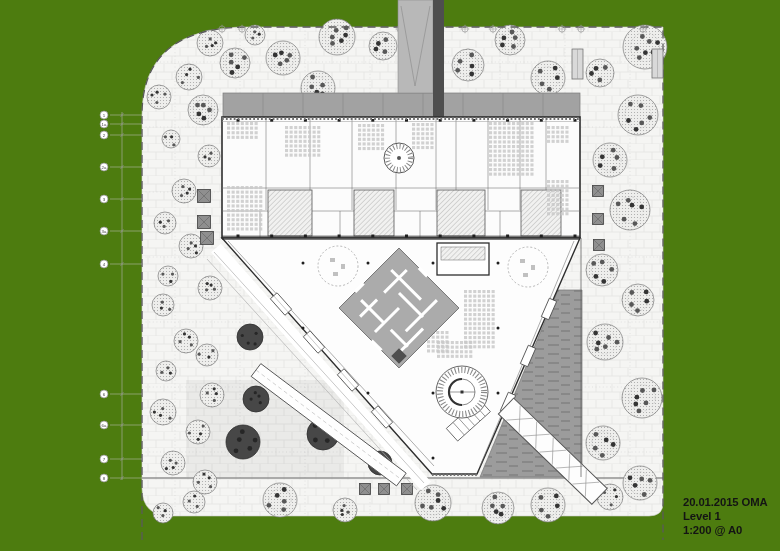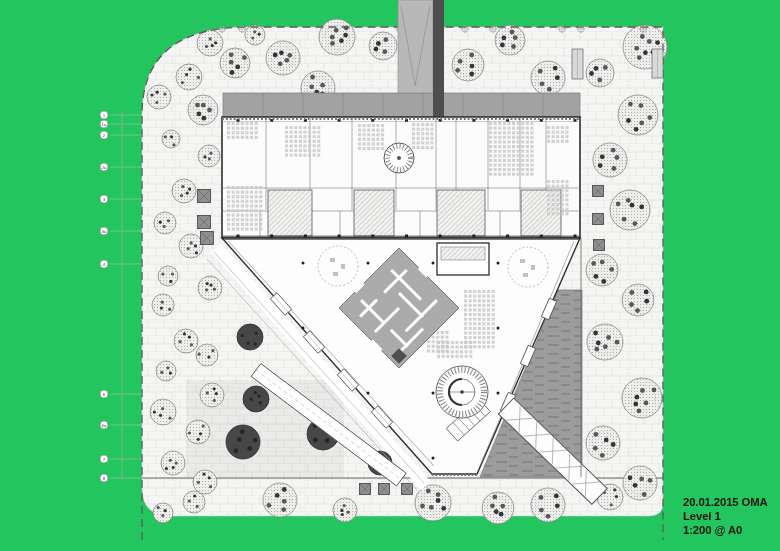--- a/index.html
+++ b/index.html
@@ -1,16 +1,16 @@
 <!DOCTYPE html>
 <html><head>
 <meta charset="utf-8">
 <style>
   html,body{margin:0;padding:0;background:#ffffff;}
-  .sheet{width:780px;height:551px;position:relative;background:#22c55e;overflow:hidden;
+  .sheet{width:780px;height:551px;position:relative;background:#4d7c0f;overflow:hidden;
          font-family:"Liberation Sans",sans-serif;}
   svg{display:block;}
   text{font-family:"Liberation Sans",sans-serif;}
   .title-line{font-weight:bold;fill:#141414;letter-spacing:-0.1px;}
 </style>
 </head>
 <body>
 
 <div class="sheet">
 <svg viewBox="0 0 780 551" width="780" height="551">

